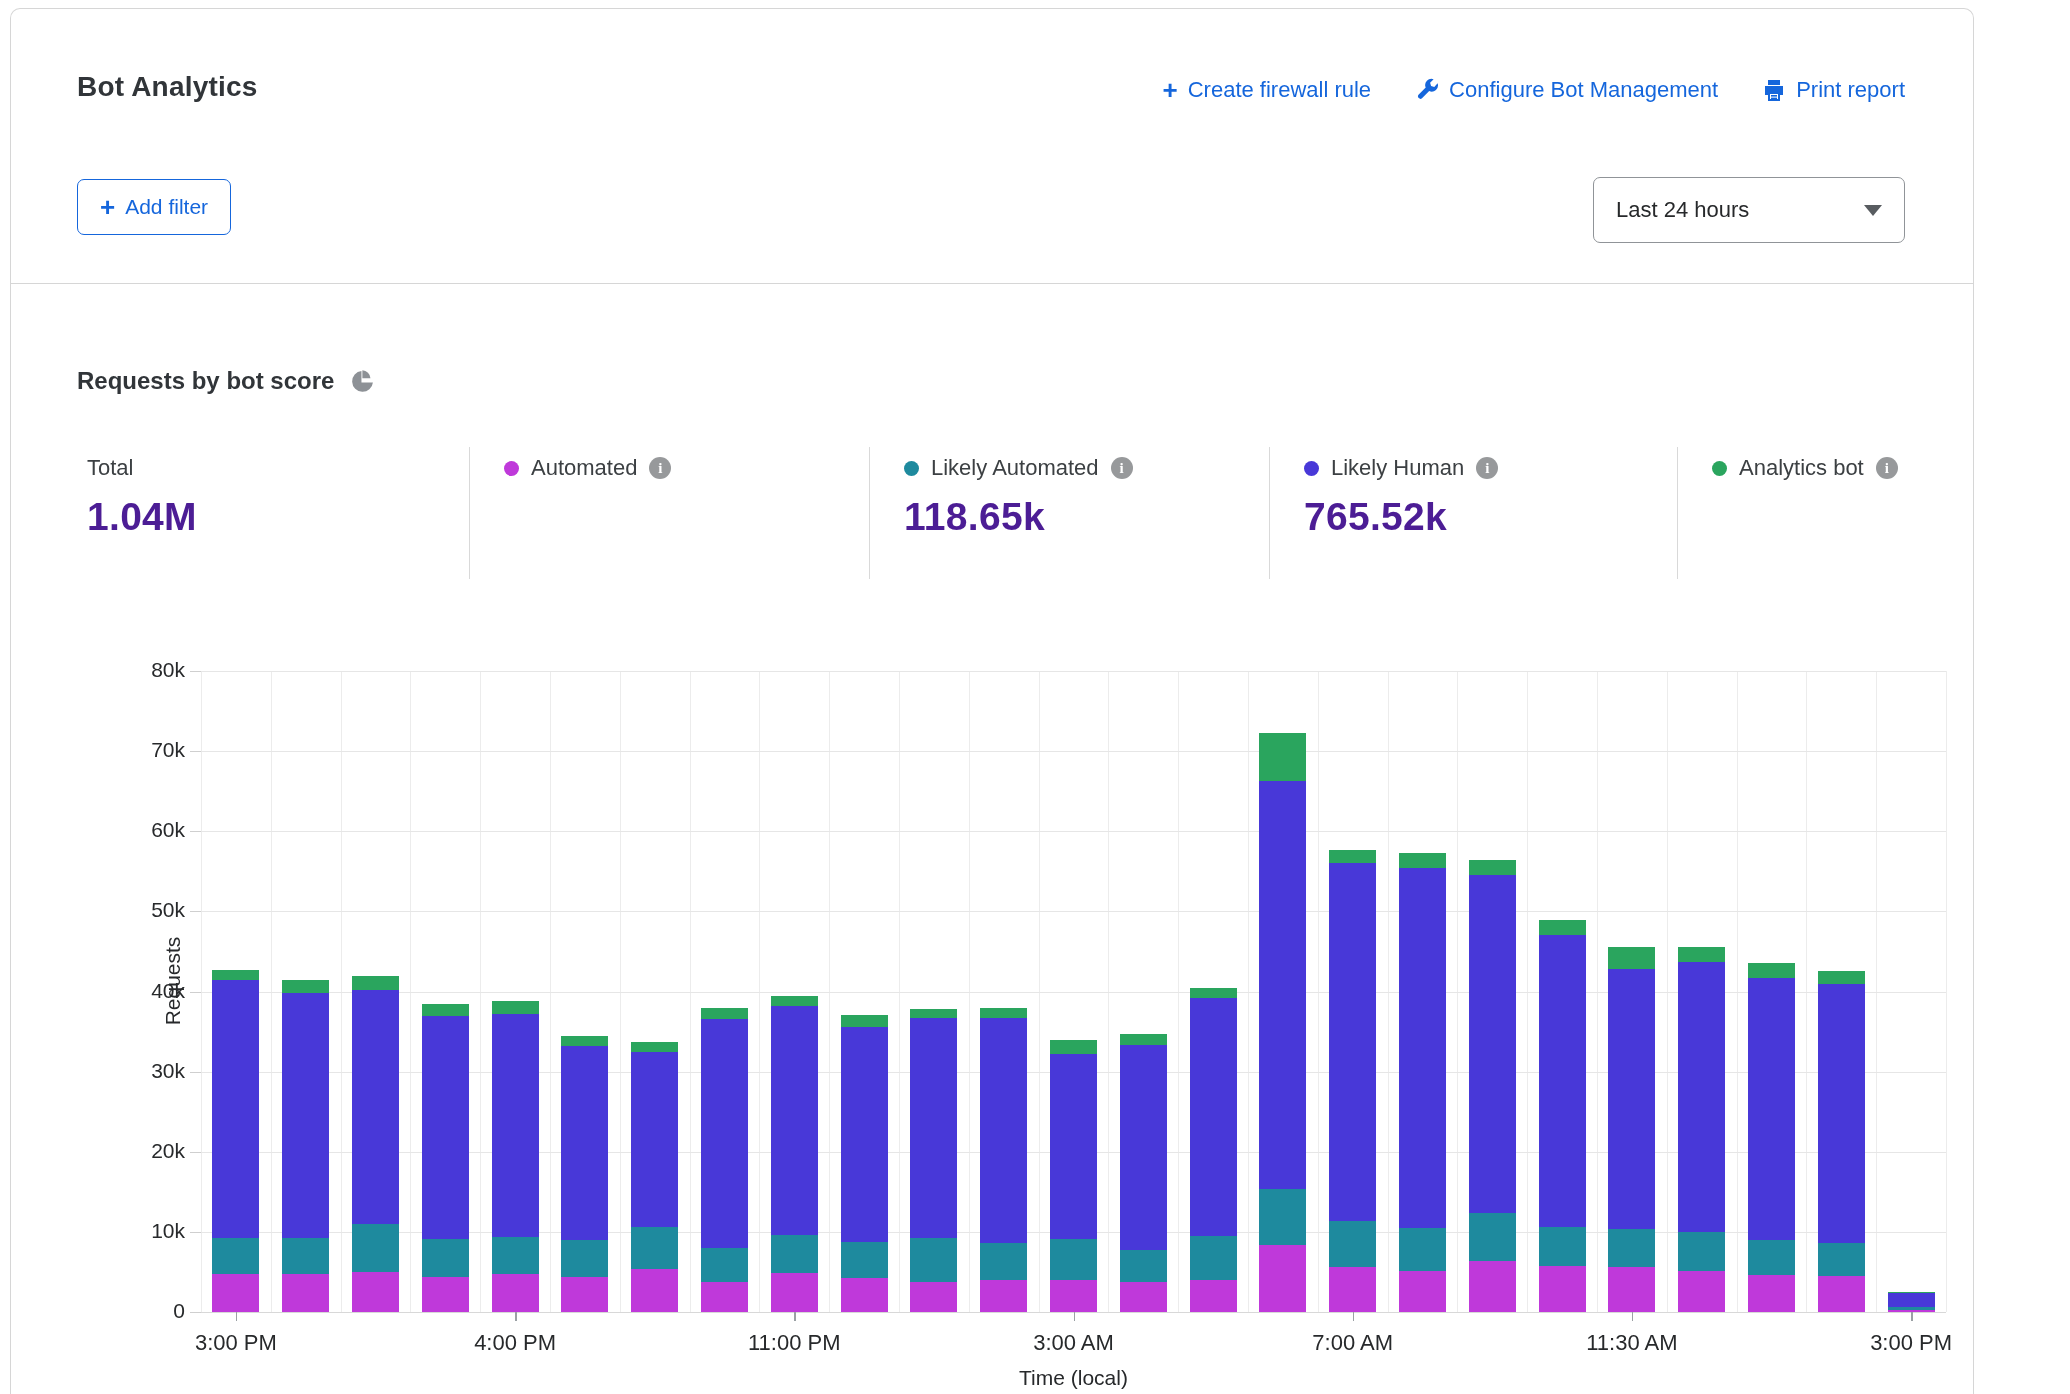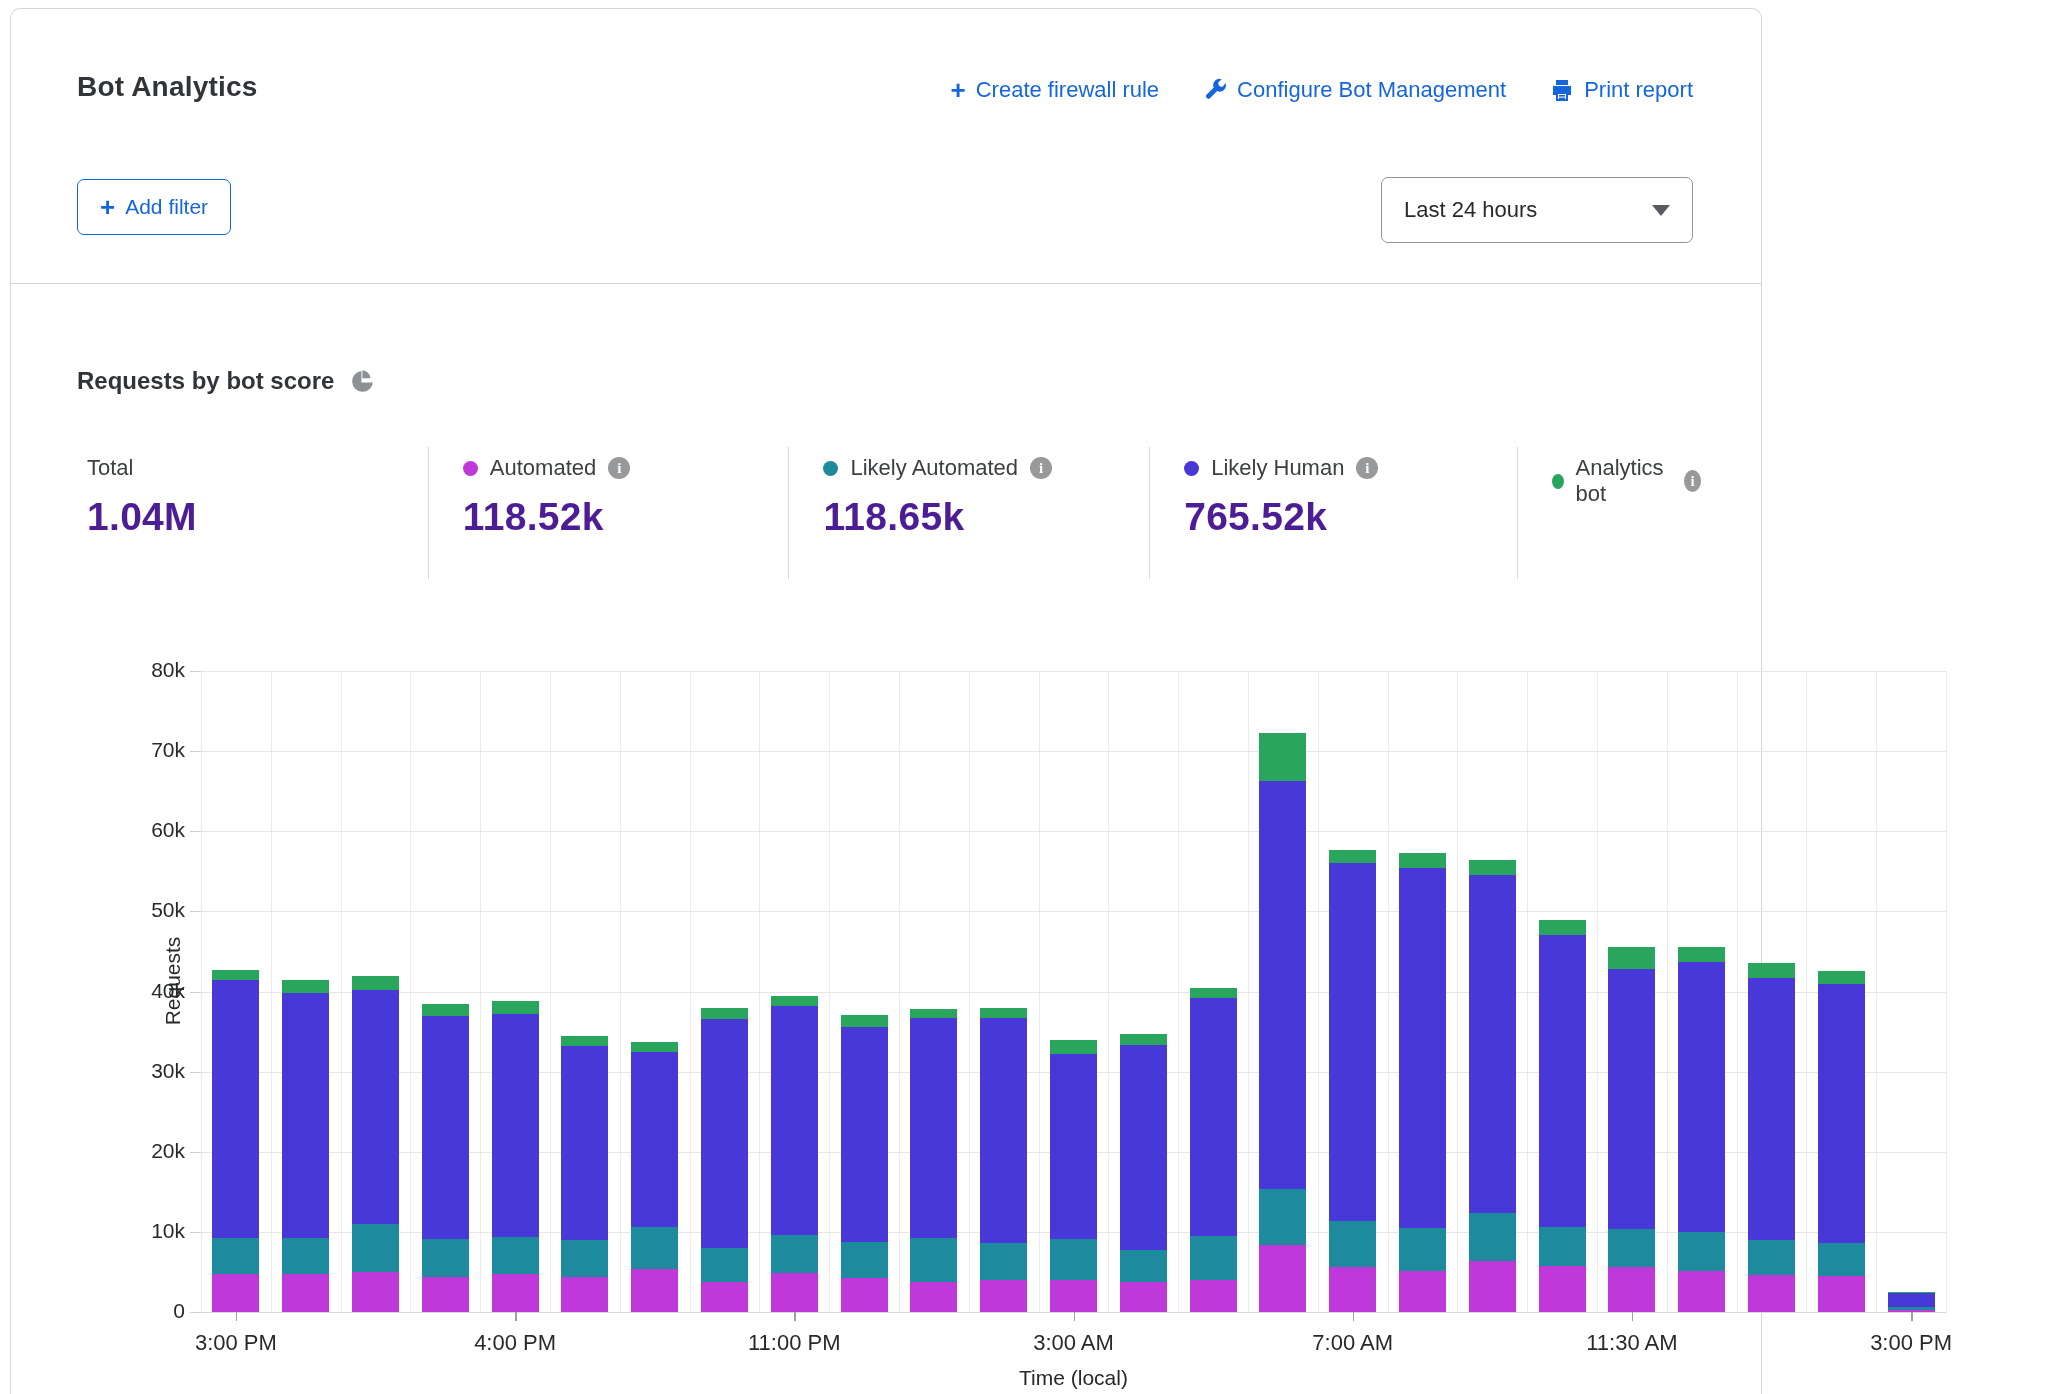--- a/index.html
+++ b/index.html
@@ -1,18 +1,18 @@
 <!DOCTYPE html>
 <html><head>
 <meta charset="utf-8">
 <style>
   * { margin:0; padding:0; box-sizing:border-box; }
   html,body { background:#fff; font-family:"Liberation Sans", sans-serif; }
   .page { position:relative; width:2070px; height:1394px; background:#fff; overflow:hidden; }
-  .card { position:absolute; left:10px; top:8px; width:1752px; height:1386px;
+  .card { position:absolute; left:10px; top:8px; width:1964px; height:1386px;
           border:1px solid #d6d6d6; border-bottom:none; border-radius:10px 10px 0 0; background:#fff; }
   .card-header { position:relative; height:275px; border-bottom:1px solid #d6d6d6; }
   .page-title { position:absolute; left:66px; top:62px; font-size:28px; font-weight:700; color:#313539; letter-spacing:.2px; }
   .actions { position:absolute; right:68px; top:68px; display:flex; align-items:center; gap:44px; }
   .action-link { display:flex; align-items:center; gap:10px; color:#1566dc; font-size:22px; cursor:pointer; text-decoration:none; }
   .plus-glyph { font-size:26px; font-weight:700; line-height:20px; }
   .add-filter-btn { position:absolute; left:66px; top:170px; display:flex; align-items:center; gap:10px;
           border:1.5px solid #1566dc; border-radius:7px; background:#fff; color:#1566dc;
           font-size:21px; padding:15px 22px; cursor:pointer; font-family:inherit; }
   .time-select { position:absolute; right:68px; top:168px; width:312px; height:66px; border:1px solid #909498;
@@ -107,21 +107,20 @@
           <span>Total</span>
         </div>
         <div class="stat-value">1.04M</div>
       </div>
       <div class="stat-col" style="width:400px">
         <div class="stat-label-row">
           <span class="dot" style="background:#bf39da"></span>
           <span>Automated</span>
           <span class="info-icon">i</span>
         </div>
-        <div class="stat-value">118.52k</div>
       </div>
       <div class="stat-col" style="width:400px">
         <div class="stat-label-row">
           <span class="dot" style="background:#1e8a9e"></span>
           <span>Likely Automated</span>
           <span class="info-icon">i</span>
         </div>
         <div class="stat-value">118.65k</div>
       </div>
       <div class="stat-col" style="width:408px">

